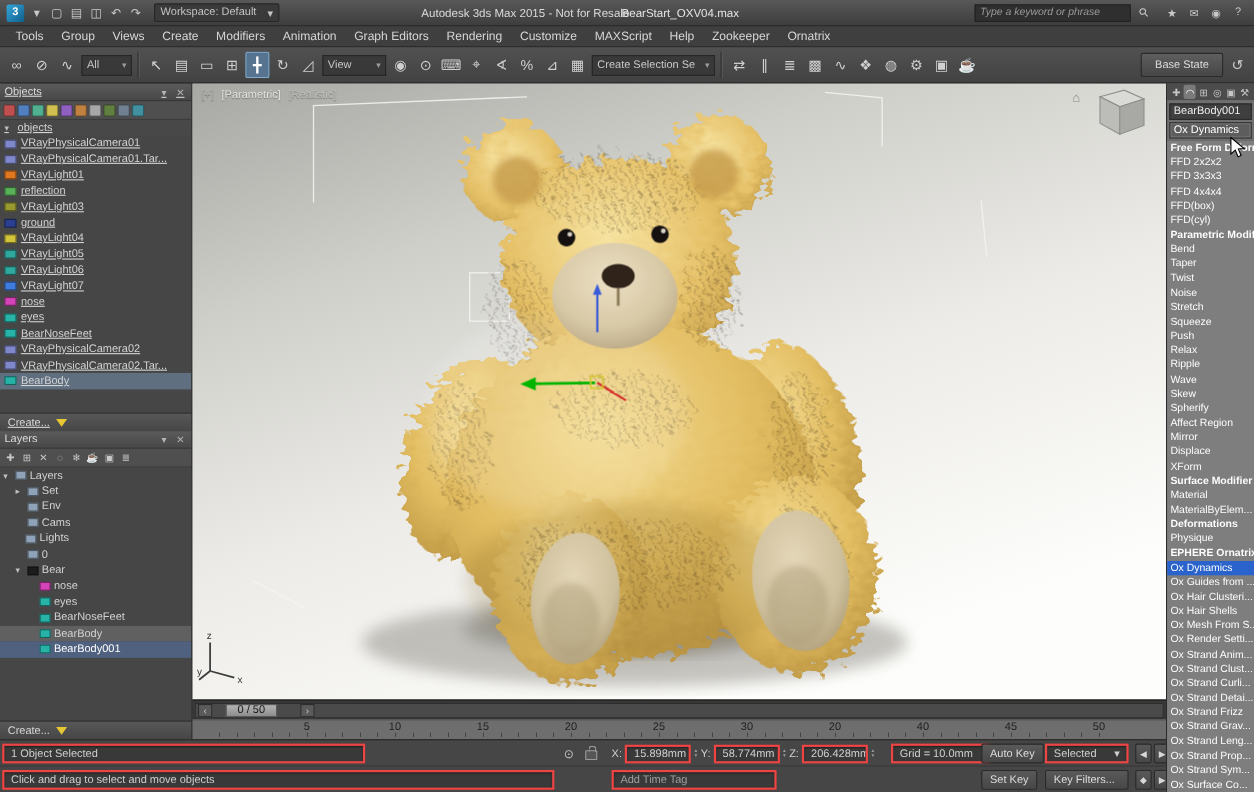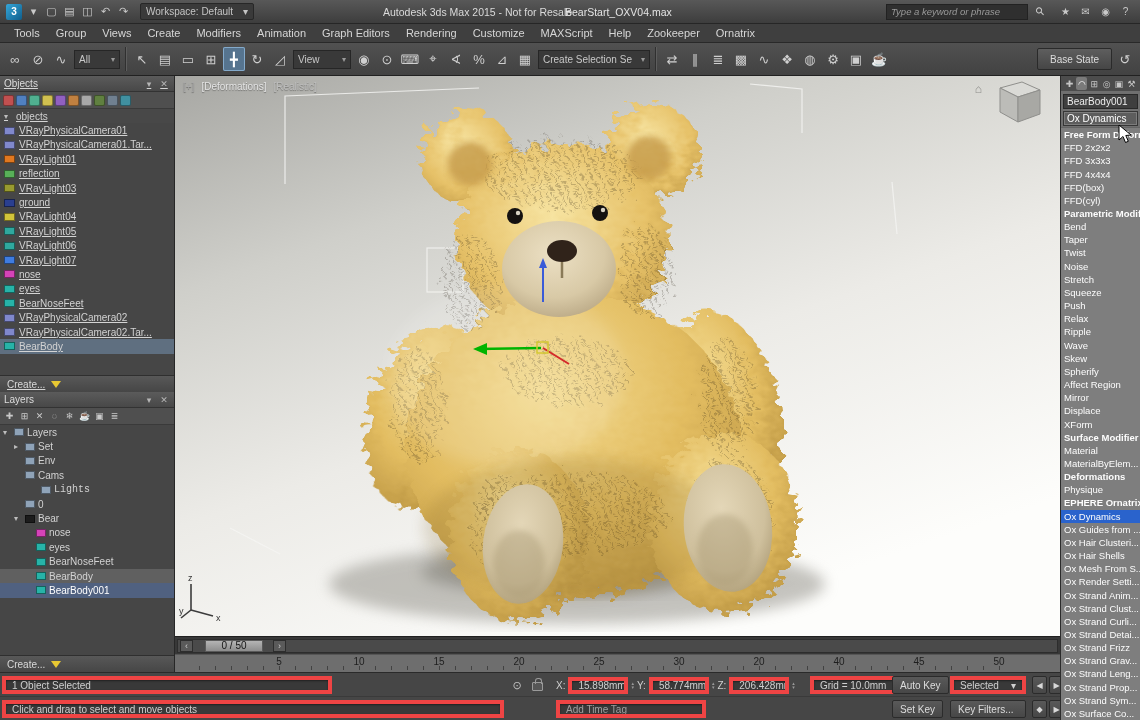--- a/index.html
+++ b/index.html
@@ -88,35 +88,35 @@
   .viewcube { position:absolute; right:14px; top:-2px; z-index:3; display:flex; align-items:flex-start; }
   .home-glyph { color:#8e8e8a; font-size:12px; margin-top:8px; }
   .tripod { position:absolute; left:4px; bottom:14px; z-index:3; }
 
   
   .timeslider { position:absolute; left:175px; top:636px; width:885px; height:18px; background:#383838;
     border-top:1px solid #202020; display:flex; align-items:center; padding:0 2px; }
   .ts-track { position:relative; flex:1; height:14px; background:#4a4a4a; border:1px solid #2d2d2d; }
   .ts-btn { position:absolute; top:0; width:13px; height:12px; background:#5a5a5a; color:#cfcfcf; border:1px solid #2d2d2d;
     font-size:9px; line-height:10px; text-align:center; }
-  .ts-handle { position:absolute; left:27px; top:0; width:58px; height:12px;
+  .ts-handle { position:absolute; left:27px; top:0; width:47px; height:12px;
     background:linear-gradient(#b4b4b4,#8d8d8d); border:1px solid #5a5a5a; color:#141414; font-size:10px;
     display:flex; align-items:center; justify-content:center; }
   .ruler { position:absolute; left:175px; top:654px; width:885px; height:18px; background:#6e6e6e;
     border-top:1px solid #565656; }
   .ruler::before { content:""; position:absolute; left:24px; bottom:2px; width:804px; height:4px;
     background:repeating-linear-gradient(90deg, rgba(30,30,30,.55) 0 1px, transparent 1px 16px); }
   .ruler-labels { position:absolute; left:0; top:1px; display:flex; padding-left:64px; }
   .ruler-label { width:80px; text-align:center; font-size:10px; color:#1e1e1e; }
 
   
   .status-row { position:absolute; left:0; width:1140px; height:24px; background:#464646; }
   .row-a { top:672px; border-top:1px solid #2a2a2a; }
   .row-b { top:696px; border-top:1px solid #3a3a3a; }
-  .sunken { position:absolute; background:#393939; border:4px solid #ef4444;
+  .sunken { position:absolute; background:#393939; border:2px solid #ef4444;
     box-shadow:inset 0 1px 2px rgba(0,0,0,.45); color:#cfcfcf; font-size:10px;
     display:flex; align-items:center; padding:0 6px; height:18px; top:3px; white-space:nowrap; overflow:hidden; }
   .status-field { left:2px; width:330px; }
   .prompt-field { left:2px; width:502px; }
   .lock { position:absolute; left:532px; top:9px; width:11px; height:9px; border:1px solid #9a9a9a;
     border-radius:1px; background:#565656; }
   .lock::before { content:""; position:absolute; left:2px; top:-5px; width:5px; height:5px;
     border:1.5px solid #9a9a9a; border-bottom:none; border-radius:3px 3px 0 0; }
   .iso-icon { position:absolute; left:510px; top:4px; width:14px; height:16px; color:#c0c0c0; font-size:11px;
     display:flex; align-items:center; justify-content:center; }
@@ -401,21 +401,21 @@
           <div class="ly-row" style="padding-left: 14px;">
             <span class="tree-arrow"></span>
             <span class="ly-icon" style="background: rgb(143, 163, 184);"></span>
             <span class="ly-label">Env</span>
           </div>
           <div class="ly-row" style="padding-left: 14px;">
             <span class="tree-arrow"></span>
             <span class="ly-icon" style="background: rgb(143, 163, 184);"></span>
             <span class="ly-label">Cams</span>
           </div>
-          <div class="ly-row" style="padding-left: 30px; font-family: Liberation Mono, monospace;">
+          <div class="ly-row" style="padding-left: 12px;">
             <span class="tree-arrow"></span>
             <span class="ly-icon" style="background: rgb(143, 163, 184);"></span>
             <span class="ly-label">Lights</span>
           </div>
           <div class="ly-row" style="padding-left: 14px;">
             <span class="tree-arrow"></span>
             <span class="ly-icon" style="background: rgb(143, 163, 184);"></span>
             <span class="ly-label">0</span>
           </div>
           <div class="ly-row" style="padding-left: 14px;">
@@ -452,21 +452,21 @@
       <div class="create-bar">
         <span>Create...</span>
         <span class="funnel"></span>
       </div>
     </section>
   </div>
 
   <div class="viewport">
     <div class="vp-labels">
       <span class="plus">[+]</span>
-      <span class="view">[Deformations]</span>
+      <span class="view">[Parametric]</span>
       <span>[Realistic]</span>
     </div>
 
     <div class="viewcube">
       <span class="home-glyph">⌂</span>
       <svg width="64" height="54" viewBox="0 0 64 54">
         <g stroke="#8f8f8c" stroke-width="1">
           <polygon points="18,14 40,8 58,16 36,23" fill="#dadad6"></polygon>
           <polygon points="18,14 36,23 36,48 18,38" fill="#bcbcb8"></polygon>
           <polygon points="36,23 58,16 58,40 36,48" fill="#a8a8a4"></polygon>

